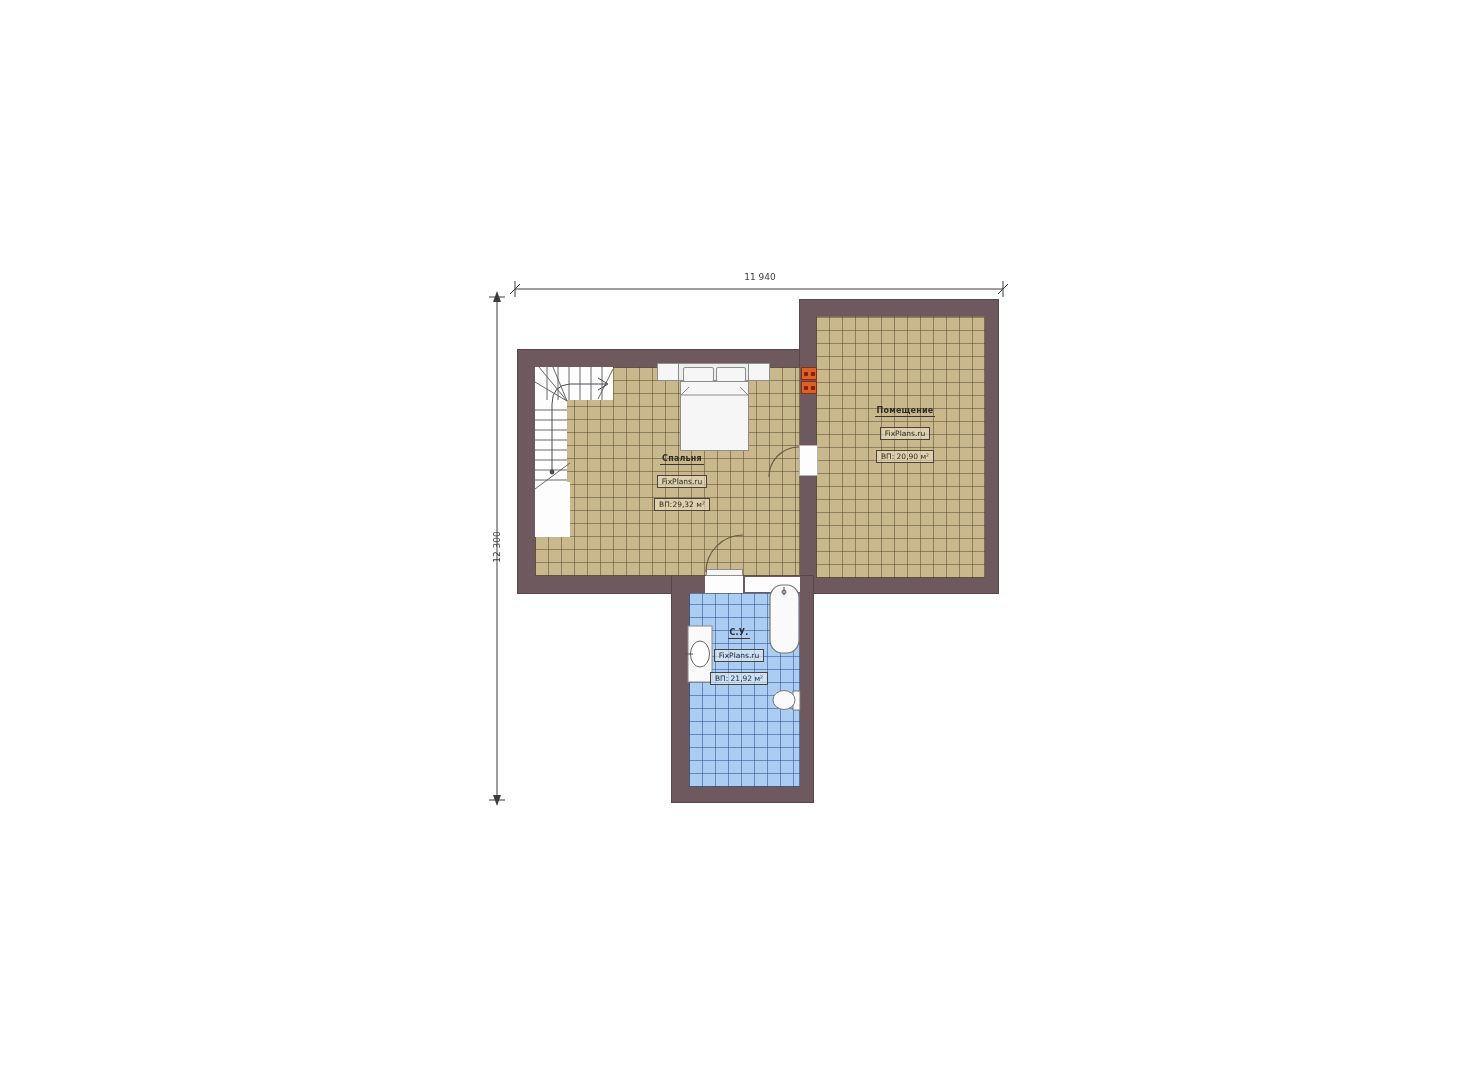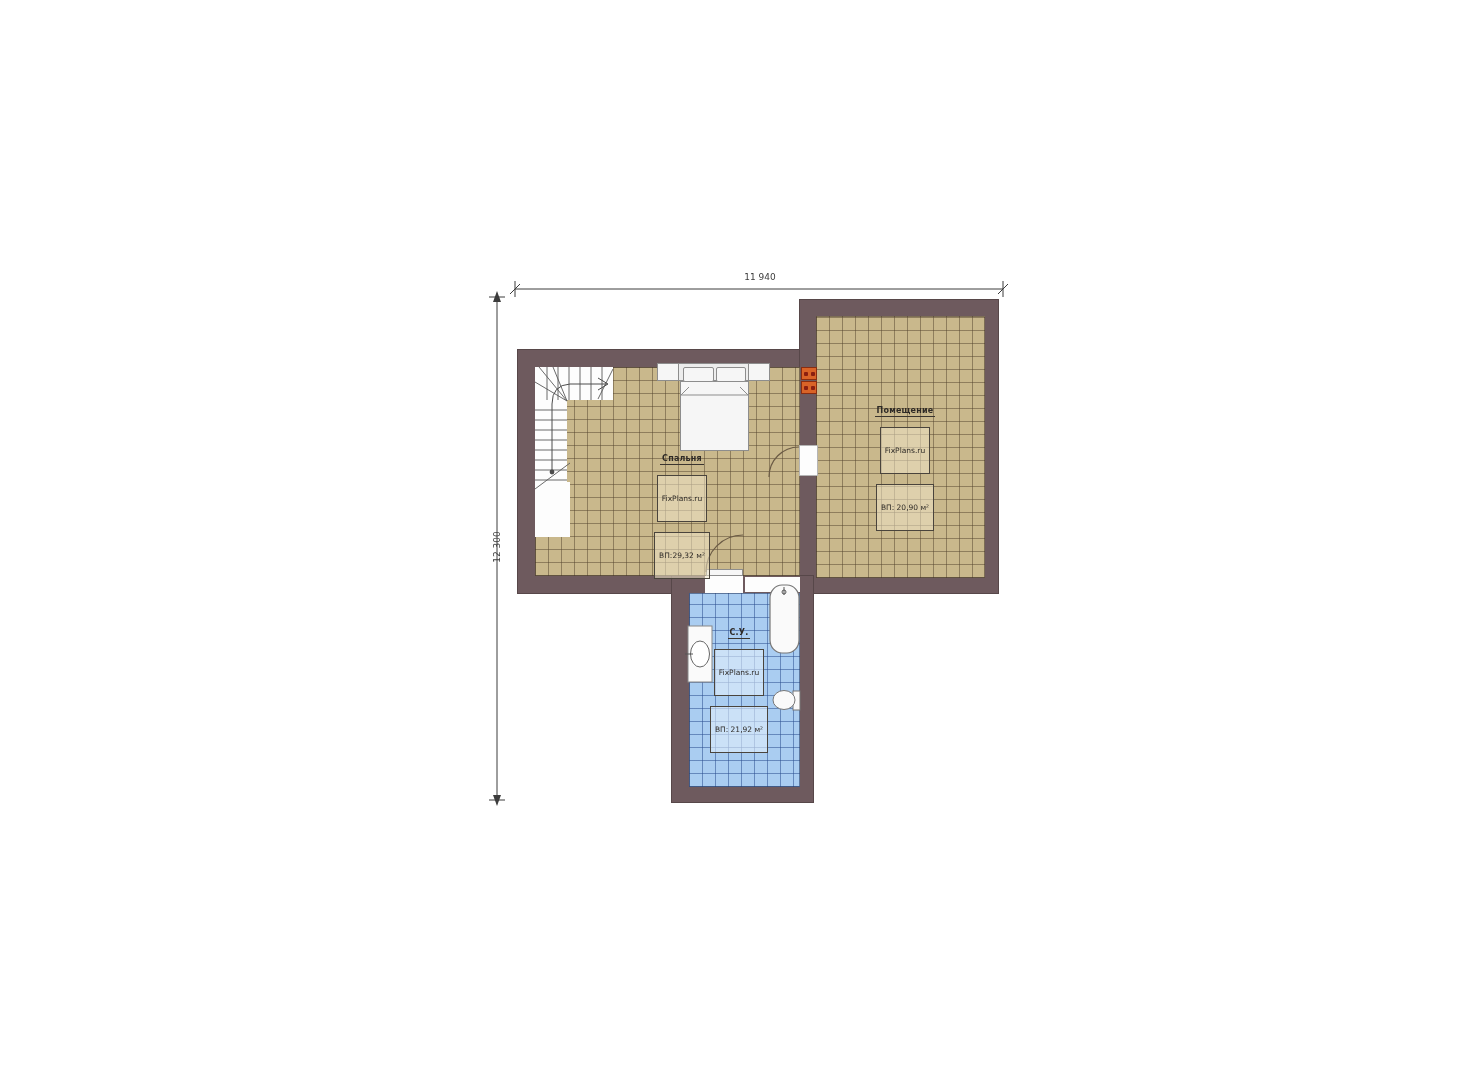--- a/index.html
+++ b/index.html
@@ -21,21 +21,21 @@
   .white-fill{position:absolute;background:#fdfdfd;}
   .fixture{position:absolute;background:#f6f6f6;border:1px solid #8d8d8d;box-sizing:border-box;}
   .soft{background:#ededed;}
   .heater{position:absolute;background:#d96327;border:1px solid #8a2d10;box-sizing:border-box;
           display:flex;align-items:center;justify-content:space-around;}
   .heater i{display:block;width:4px;height:4px;background:#8a1f10;border-radius:1px;}
   
   .room-label{position:absolute;text-align:left;display:flex;flex-direction:column;align-items:center;gap:10px;}
   .room-name{font-size:8px;font-weight:bold;color:#2e2a26;border-bottom:1px solid #3a352f;
              padding:0 2px 1px 2px;letter-spacing:.2px;}
-  .tag-box{font-size:7.5px;color:#2e2a26;border:1px solid #4a443c;padding:18px 4px;line-height:9px;}
+  .tag-box{font-size:7.5px;color:#2e2a26;border:1px solid #4a443c;padding:1px 4px;line-height:9px;}
   .tag-beige{background:rgba(238,228,198,.55);}
   .tag-blue{background:rgba(225,238,252,.6);}
   .dim-label{position:absolute;font-size:9px;color:#3c3c3c;text-align:center;}
   svg.overlay{position:absolute;left:0;top:0;pointer-events:none;}
 </style>
 </head>
 <body>
 
 <div class="stage">
 

